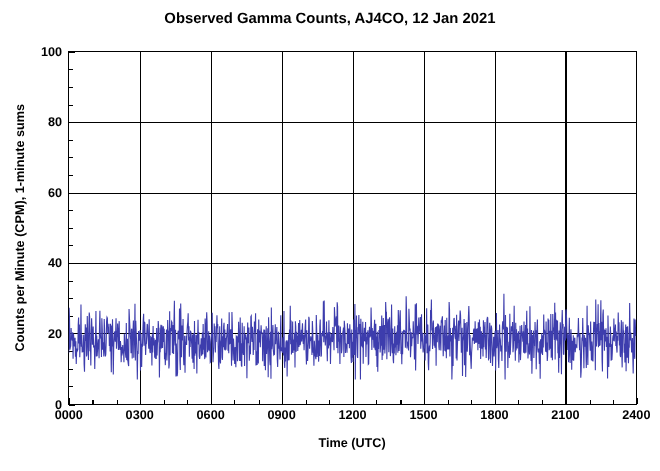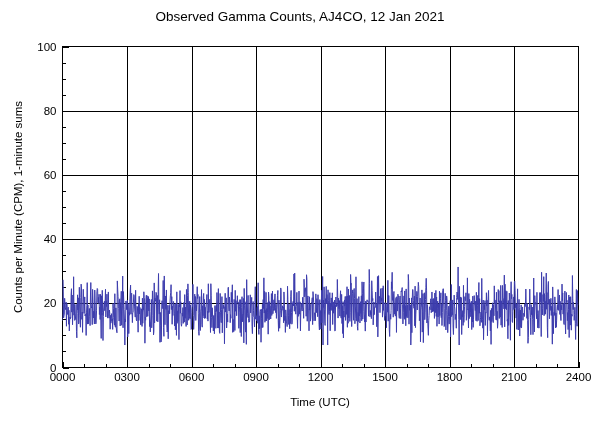--- a/index.html
+++ b/index.html
@@ -14,20 +14,21 @@
     color: #000000;
     overflow: hidden;
     position: relative;
   }
   #chart-root {
     position: absolute;
     left: 0;
     top: 0;
     width: 600px;
     height: 400px;
+    font-weight: bold;
   }
   #chart-svg {
     display: block;
     width: 600px;
     height: 428px;
   }
   .axis-line {
     fill: none;
     stroke: #000000;
     stroke-width: 1;

